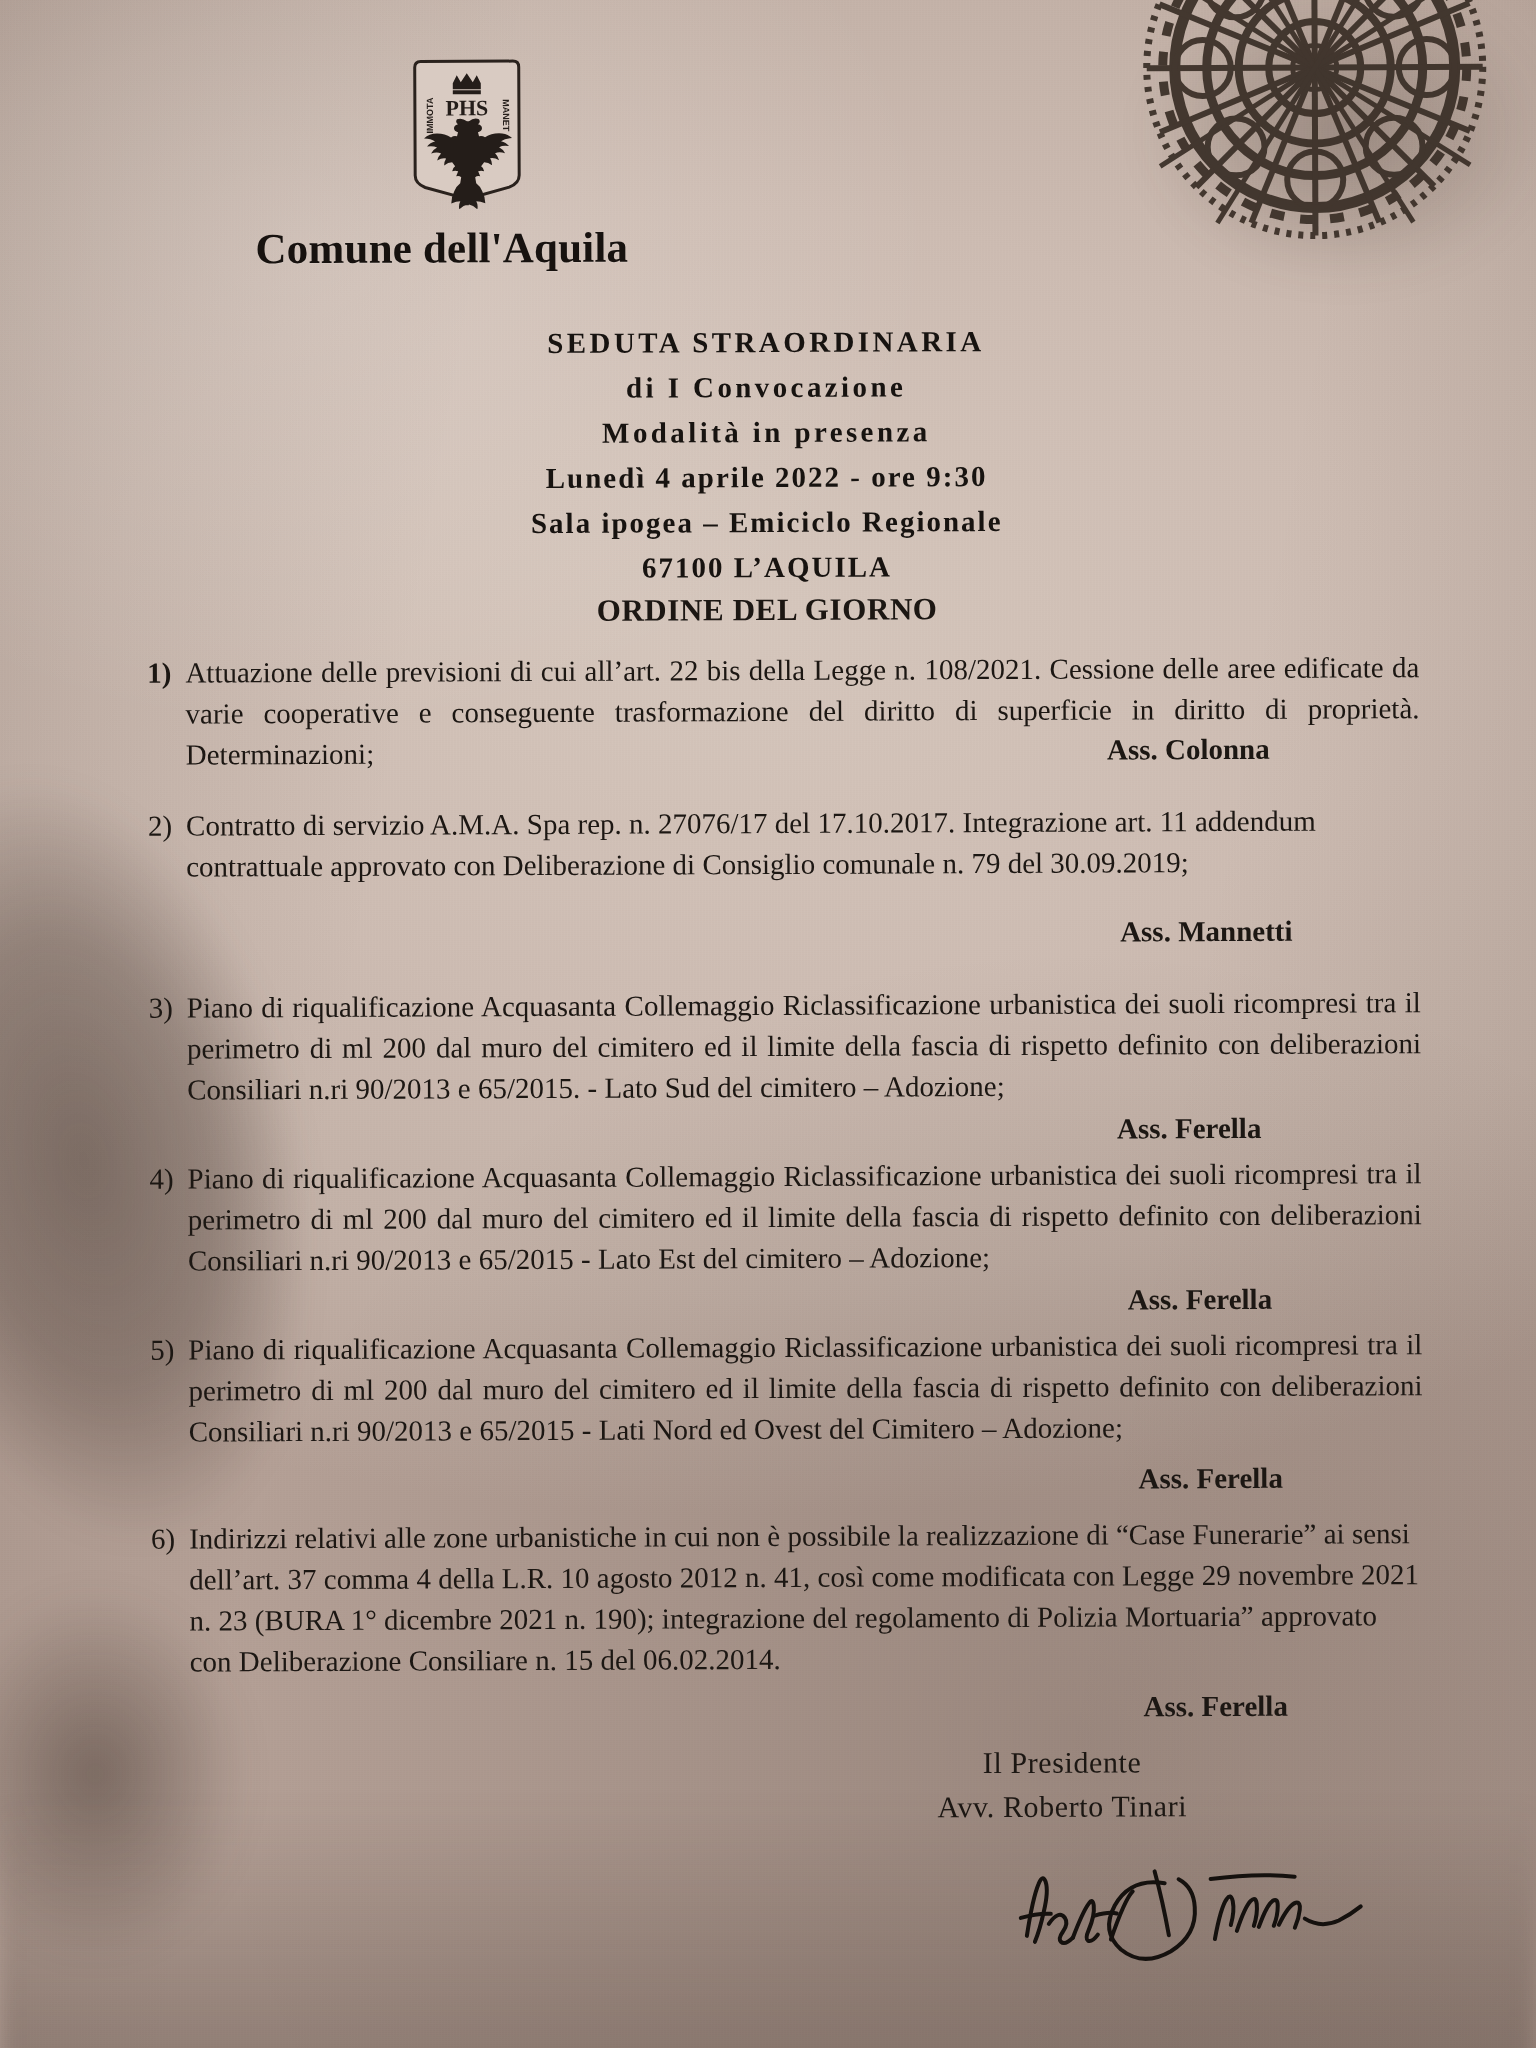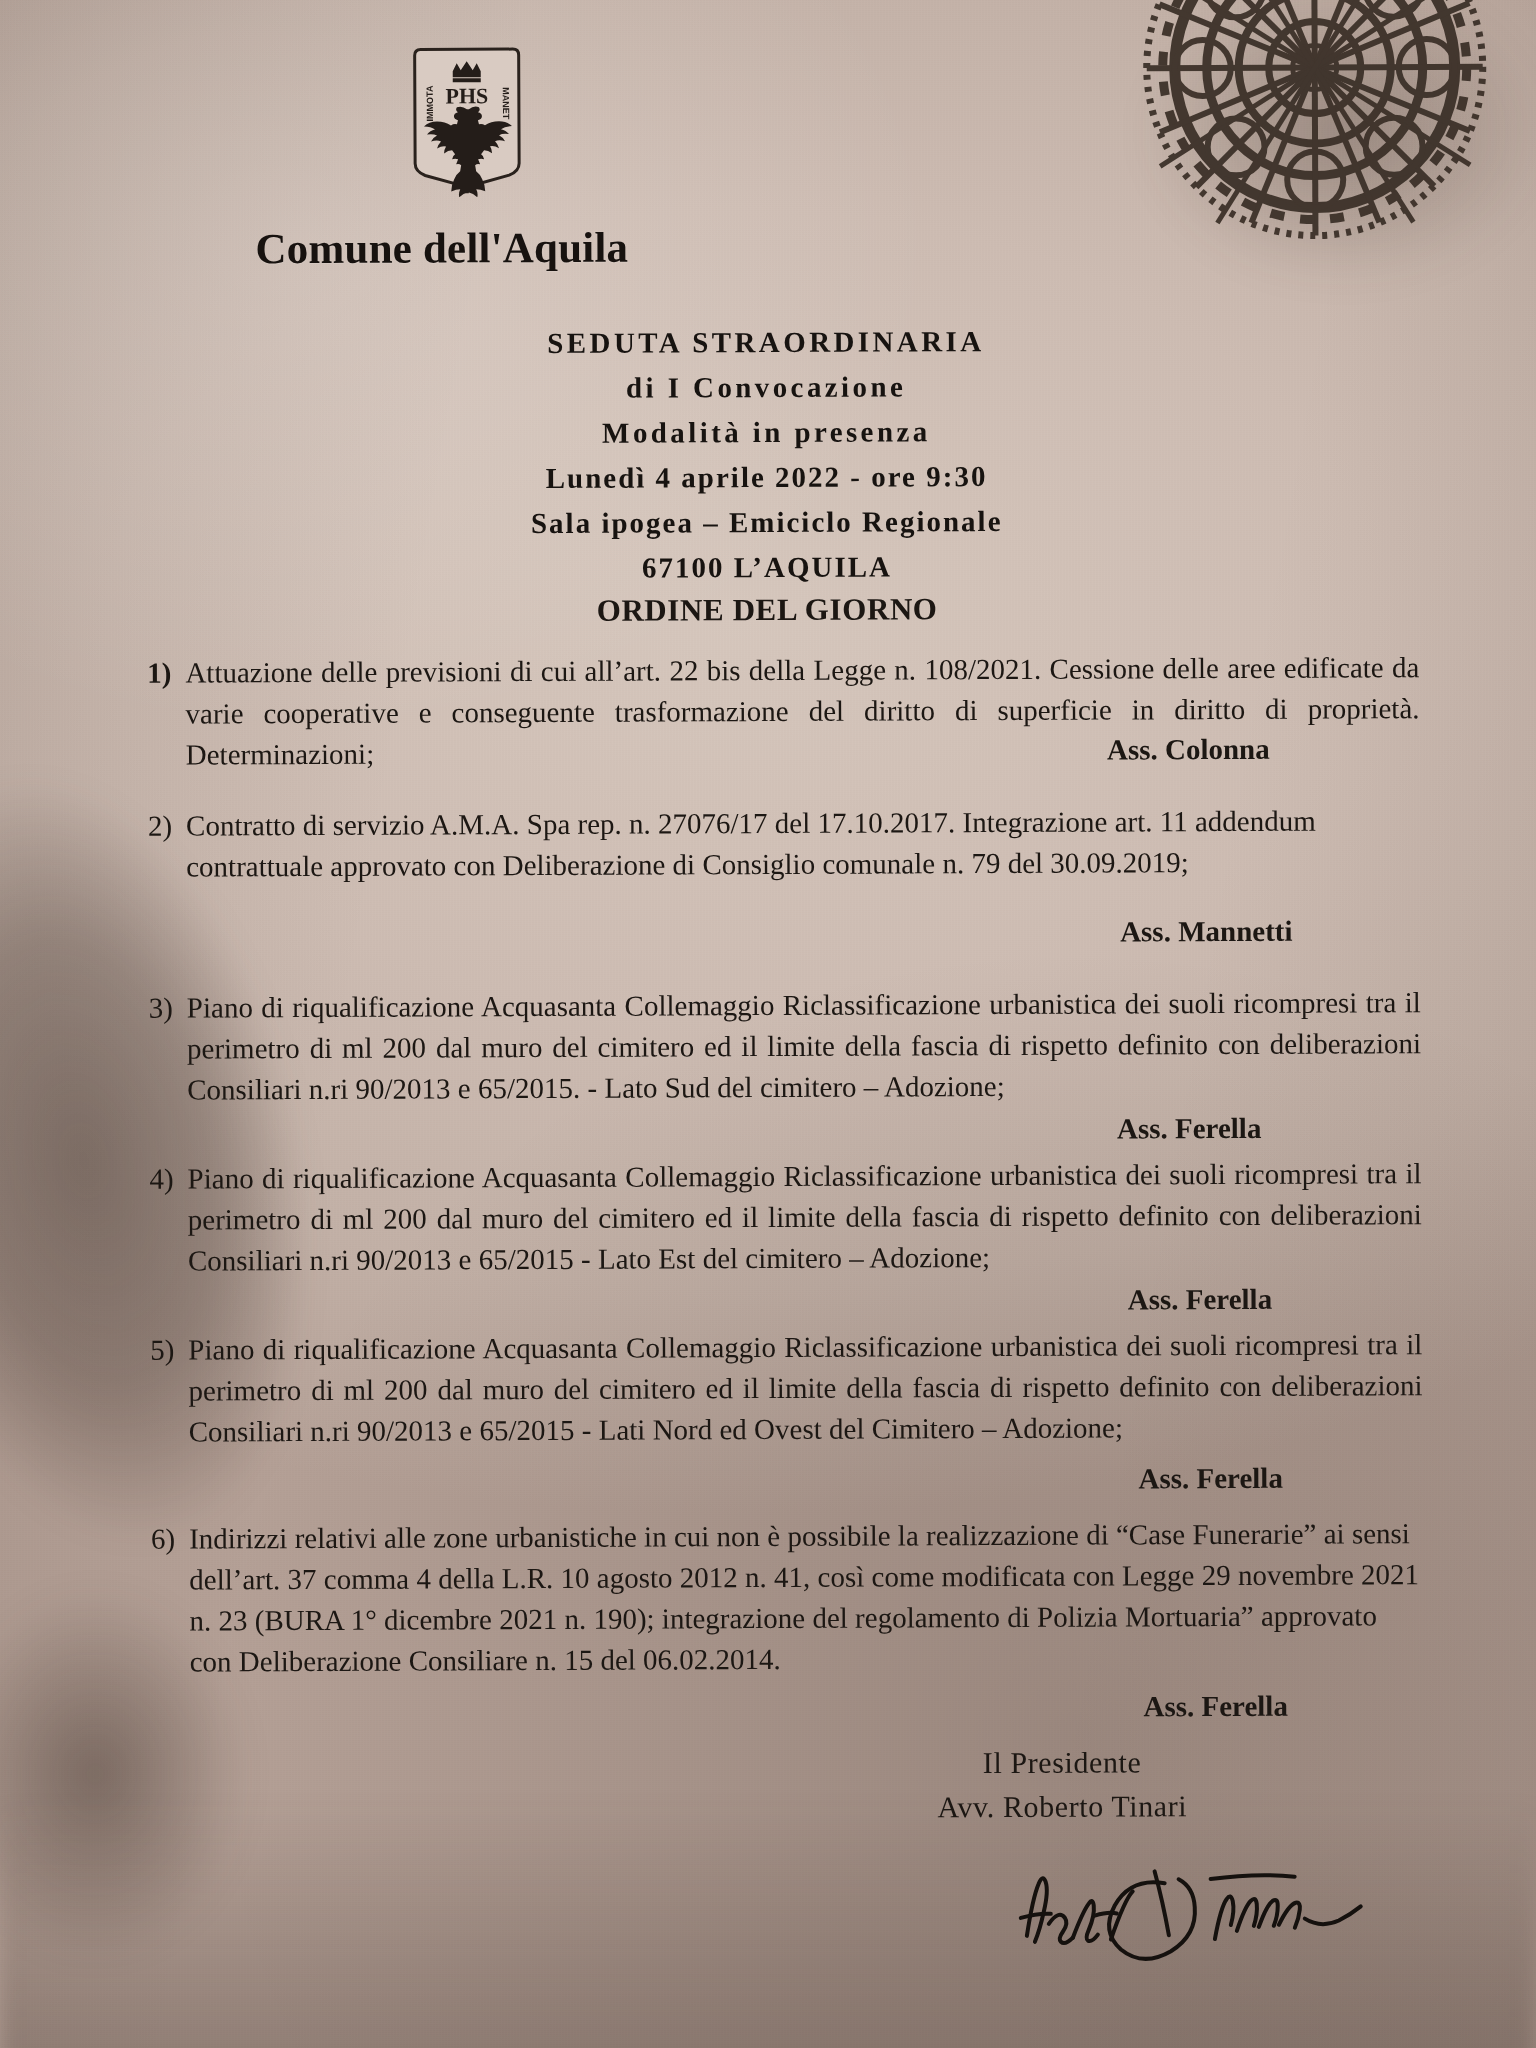--- a/index.html
+++ b/index.html
@@ -55,21 +55,21 @@
     position:absolute;inset:0;z-index:2;opacity:.16;pointer-events:none;
     background-image:
       repeating-linear-gradient(0deg, rgba(255,255,255,.05) 0 1px, rgba(0,0,0,.03) 1px 2px),
       repeating-linear-gradient(90deg, rgba(255,255,255,.04) 0 1px, rgba(0,0,0,.025) 1px 3px);
   }
 
   
   #content{position:relative;z-index:5;width:1536px;height:2048px;color:#1c1713;}
 
   
-  #crest{position:absolute;left:412px;top:44px;width:116px;height:152px;}
+  #crest{position:absolute;left:412px;top:56px;width:116px;height:152px;}
   #crest svg{display:block;width:116px;height:152px;}
 
   
   #rosone{position:absolute;left:1118px;top:-40px;width:400px;height:300px;opacity:.93;}
   #rosone svg{display:block;width:400px;height:300px;}
 
   
   #org-title{
     position:absolute;left:258px;top:222px;
     font-size:43px;font-weight:bold;letter-spacing:.2px;

